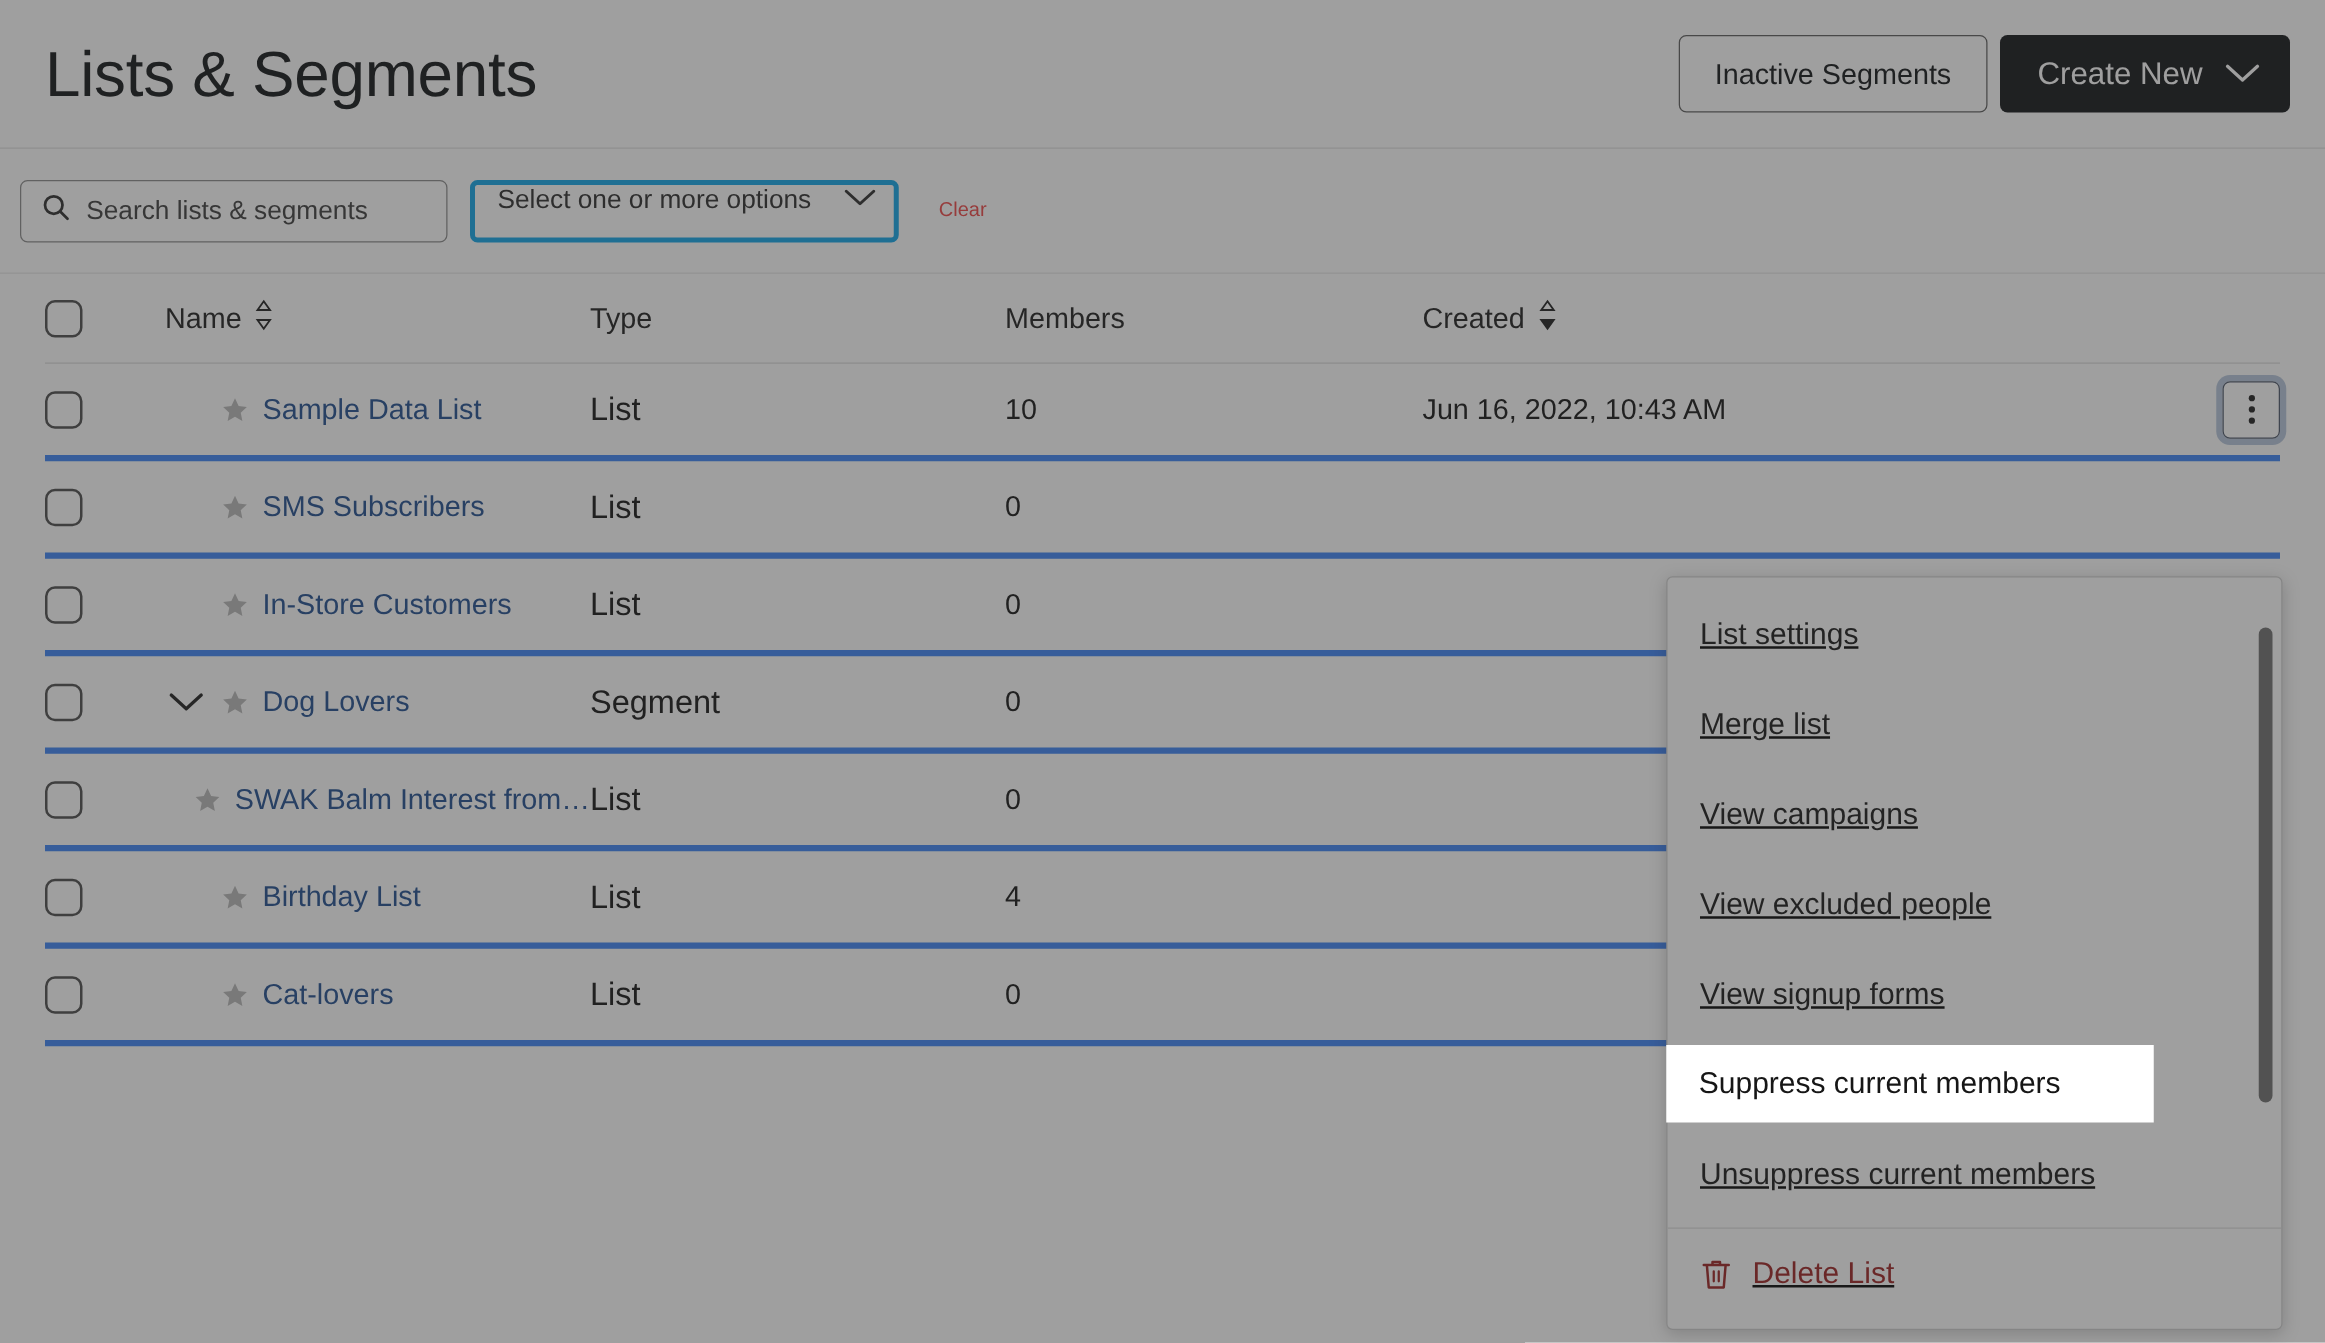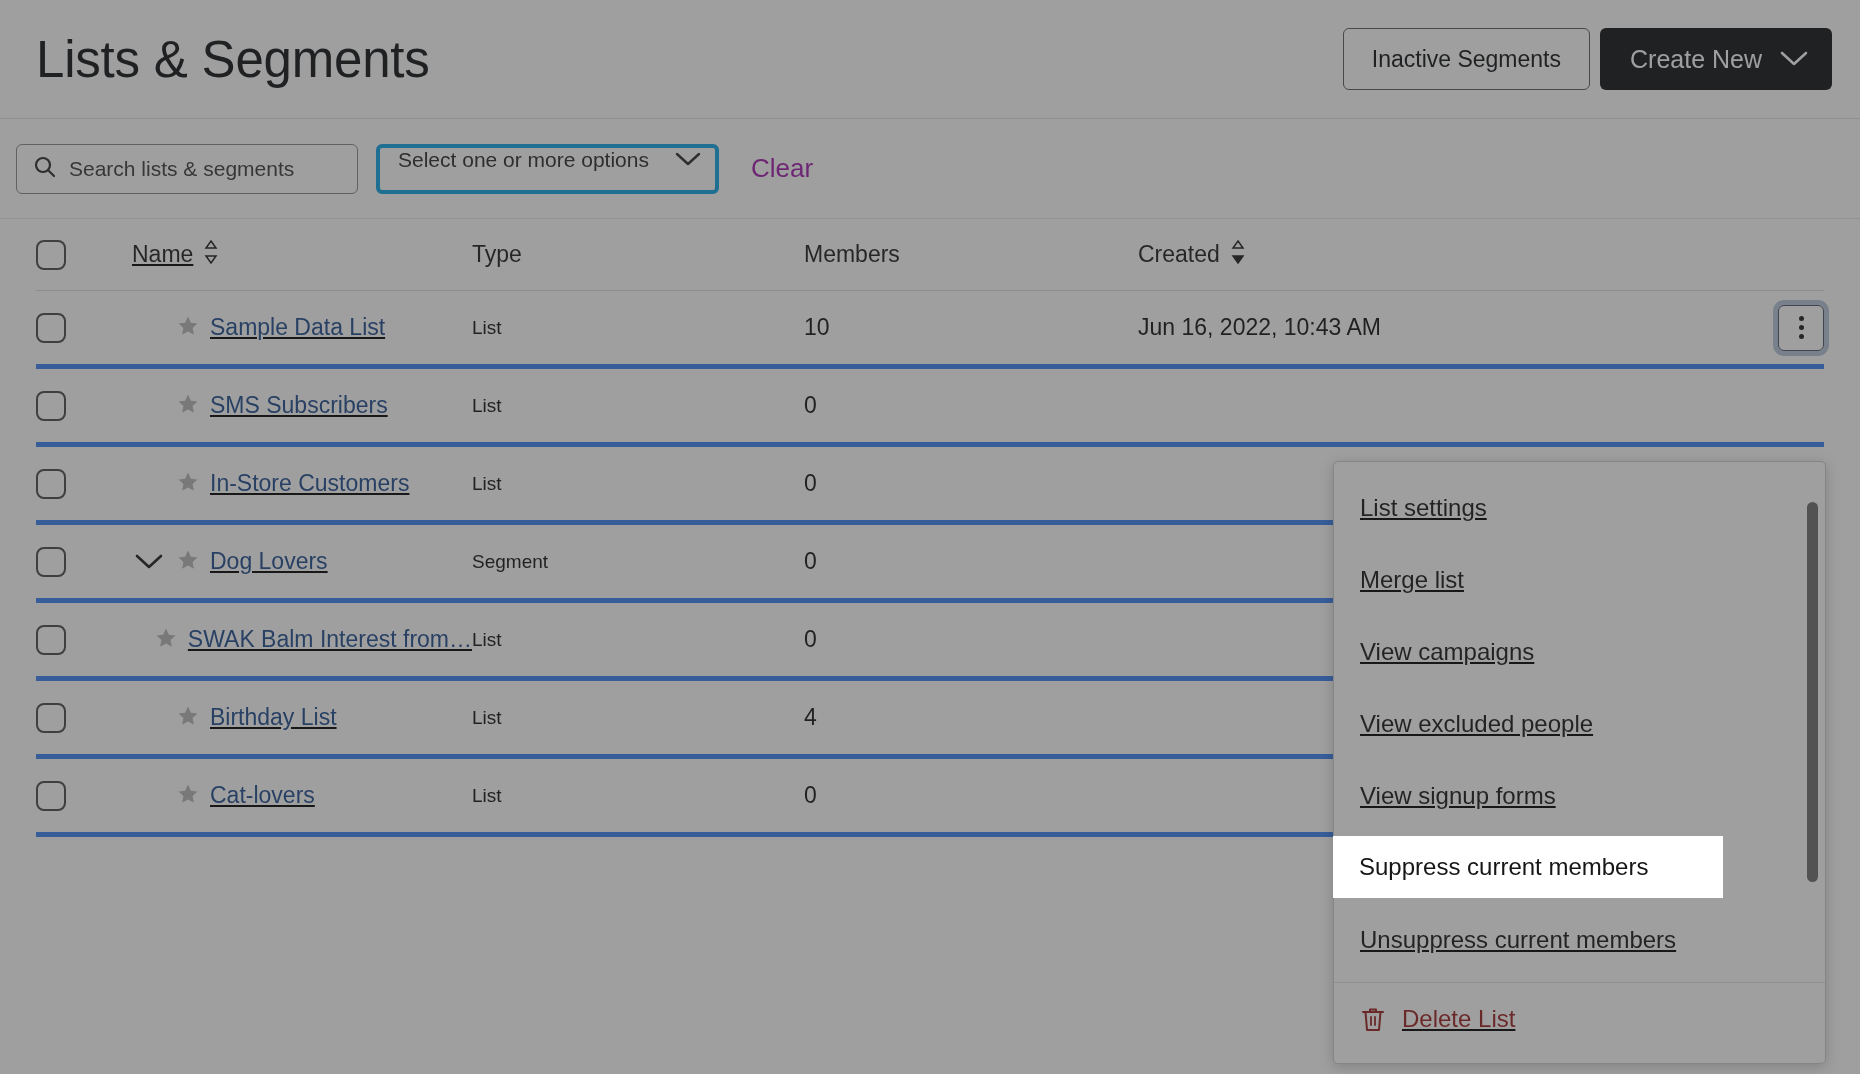--- a/index.html
+++ b/index.html
@@ -92,36 +92,36 @@
     border-radius: 6px;
     display: flex; align-items: flex-start; justify-content: space-between;
     gap: 18px; padding: 0 14px 0 18px;
     font-size: 21px; color: #2b2b2b;
     cursor: pointer;
   }
   .select-box.options { width: 343px; }
   .select-box.types   { width: 343px; }
 
   .clear-link {
-    font-size: 26px; color: #a21caf; cursor: pointer; margin-left: 14px;
+    font-size: 16px; color: #ef4444; cursor: pointer; margin-left: 14px;
     text-decoration: none;
   }
 
   
   .table { padding: 0 36px; }
   .trow {
     display: flex; align-items: center;
     height: 78px;
     border-bottom: 5px solid #3b82f6;
   }
   .thead { height: 72px; border-bottom: 1px solid #dcdcdc; }
 
   .c-check { width: 96px; display: flex; align-items: center; }
-  .c-name  { width: 340px; display: flex; gap: 10px; text-decoration: underline; }
-  .c-type  { width: 332px; font-size: 19px; color: #111; }
+  .c-name  { width: 340px; display: flex; align-items: center; gap: 10px; }
+  .c-type  { width: 332px; font-size: 26px; color: #111; }
   .c-mem   { width: 334px; font-size: 23px; color: #111; }
   .c-date  { flex: 1; font-size: 23px; color: #111; }
   .c-kebab { width: 96px; display: flex; justify-content: flex-end; }
 
   .th-label { font-size: 23px; color: #1c1c1c; display: flex; align-items: center; gap: 10px; }
 
   .checkbox {
     width: 30px; height: 30px;
     border: 2px solid #4a4a4a;
     border-radius: 8px;

